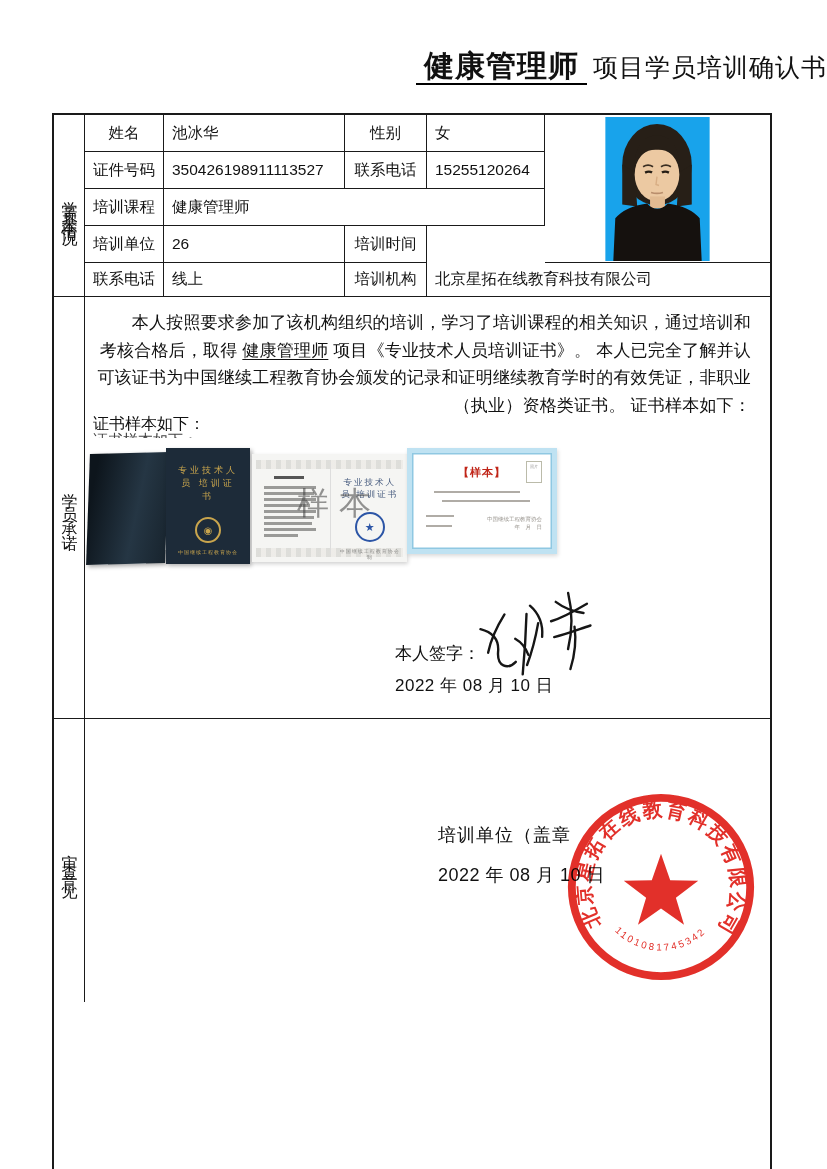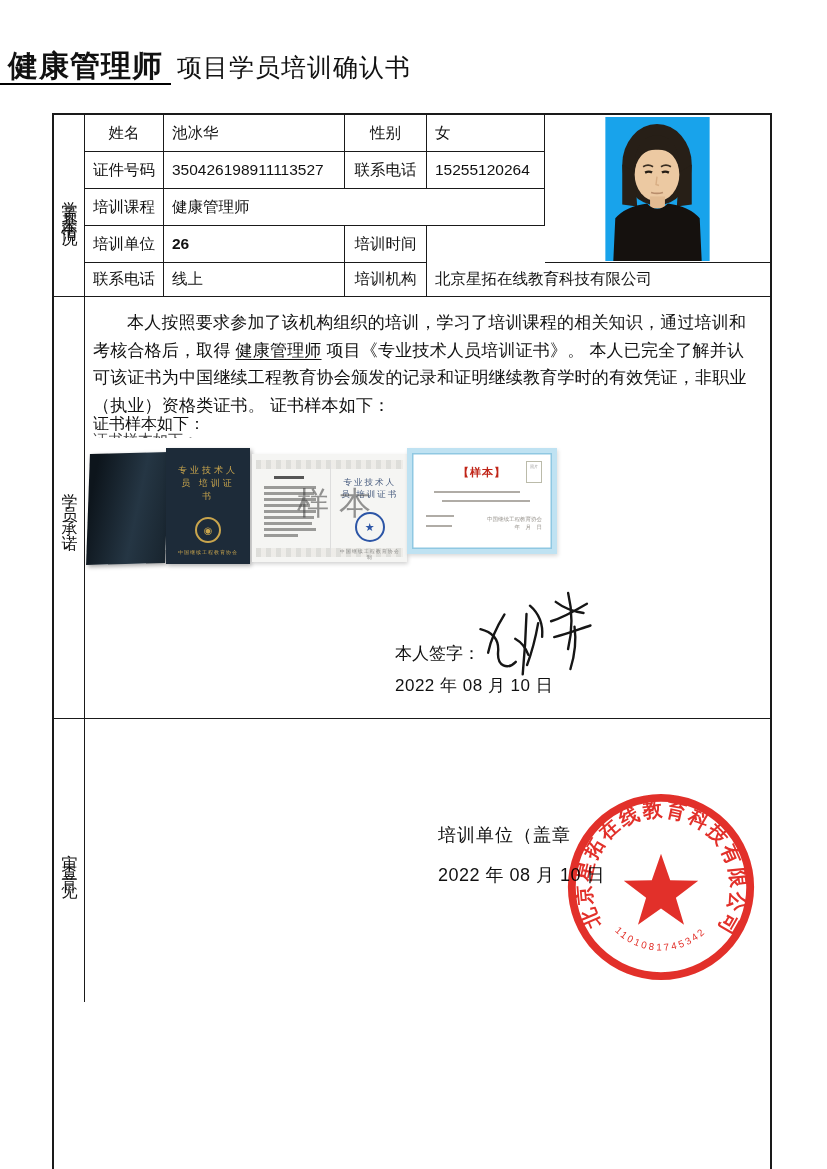--- a/index.html
+++ b/index.html
@@ -9,41 +9,41 @@
     --navy:#1d2b39;
     --cert-blue:#3a589c;
     --line:#1a1a1a;
   }
   *{margin:0;padding:0;box-sizing:border-box;}
   html,body{background:#fff;}
   body{font-family:"Liberation Sans","DejaVu Sans",sans-serif;color:#111;}
   .page{position:relative;width:827px;height:1169px;background:#fff;overflow:hidden;}
 
   
-  .title{position:absolute;left:0;top:46px;width:100%;text-align:left;white-space:nowrap;}
+  .title{position:absolute;left:0;top:46px;width:100%;text-align:right;white-space:nowrap;}
   .title .course{font-size:30px;font-weight:bold;border-bottom:2px solid #000;padding:0 8px 1px;letter-spacing:1px;}
   .title .suffix{font-size:25px;margin-left:6px;letter-spacing:1px;}
 
   
   .tbl{position:absolute;left:52px;top:113px;width:720px;height:1060px;border:2px solid var(--line);}
   .cell{position:absolute;border-right:1.5px solid var(--line);border-bottom:1.5px solid var(--line);
         font-size:15.5px;display:flex;align-items:center;overflow:hidden;}
   .cell.lab{justify-content:center;text-align:center;}
   .cell.val{padding-left:8px;}
   .cell.no-r{border-right:none;}
   .cell.no-b{border-bottom:none;}
   .vlab{writing-mode:vertical-rl;text-orientation:upright;justify-content:center;
         font-size:16px;letter-spacing:6px;padding-left:0;}
 
   
   .photo{position:absolute;}
 
   
   .sec-content{position:absolute;border-bottom:1.5px solid var(--line);}
-  .para{position:absolute;font-size:17px;line-height:27.5px;text-indent:2em;letter-spacing:0.2px;}
+  .para{position:absolute;font-size:17px;line-height:27.5px;text-indent:2em;letter-spacing:0.2px;text-align:right;}
   .para .u{text-decoration:underline;text-underline-offset:3px;}
   .sample-line{position:absolute;font-size:16px;}
   .clipped{position:absolute;font-size:15px;height:7px;overflow:hidden;color:#444;}
   .watermark{position:absolute;font-size:32px;color:#404040;opacity:.55;letter-spacing:10px;z-index:4;}
 
   
   .cert{position:absolute;}
   .cert1{background:linear-gradient(100deg,#0d151c 10%,#253644 60%,#18242e);transform:skewY(-1.5deg) skewX(-2deg);box-shadow:2px 2px 4px rgba(0,0,0,.35);}
   .cert2{background:var(--navy);display:flex;flex-direction:column;align-items:center;box-shadow:2px 2px 4px rgba(0,0,0,.3);}
   .cert2 .ct{color:var(--gold);font-size:9px;letter-spacing:3px;text-align:center;line-height:13px;margin-top:16px;}
@@ -114,21 +114,21 @@
 
     <div class="cell lab" style="left:31px;top:37px;width:79px;height:37px;">证件号码</div>
     <div class="cell val" style="left:110px;top:37px;width:181px;height:37px;letter-spacing:0;">350426198911113527</div>
     <div class="cell lab" style="left:291px;top:37px;width:82px;height:37px;">联系电话</div>
     <div class="cell val" style="left:373px;top:37px;width:118px;height:37px;">15255120264</div>
 
     <div class="cell lab" style="left:31px;top:74px;width:79px;height:37px;">培训课程</div>
     <div class="cell val" style="left:110px;top:74px;width:381px;height:37px;">健康管理师</div>
 
     <div class="cell lab" style="left:31px;top:111px;width:79px;height:37px;">培训单位</div>
-    <div class="cell val" style="left:110px;top:111px;width:181px;height:37px;font-weight:bold;">26</div>
+    <div class="cell val" style="left:110px;top:111px;width:181px;height:37px;">26</div>
     <div class="cell lab" style="left:291px;top:111px;width:82px;height:37px;">培训时间</div>
 
     <div class="cell lab" style="left:31px;top:148px;width:79px;height:34px;">联系电话</div>
     <div class="cell val" style="left:110px;top:148px;width:181px;height:34px;">线上</div>
     <div class="cell lab" style="left:291px;top:148px;width:82px;height:34px;">培训机构</div>
     <div class="cell val no-r" style="left:373px;top:148px;width:343px;height:34px;">北京星拓在线教育科技有限公司</div>
 
     <div class="cell lab vlab" style="left:0;top:182px;width:31px;height:422px;letter-spacing:14px;">学员承诺</div>
     <div class="sec-content" style="left:31px;top:182px;width:685px;height:422px;">
 

